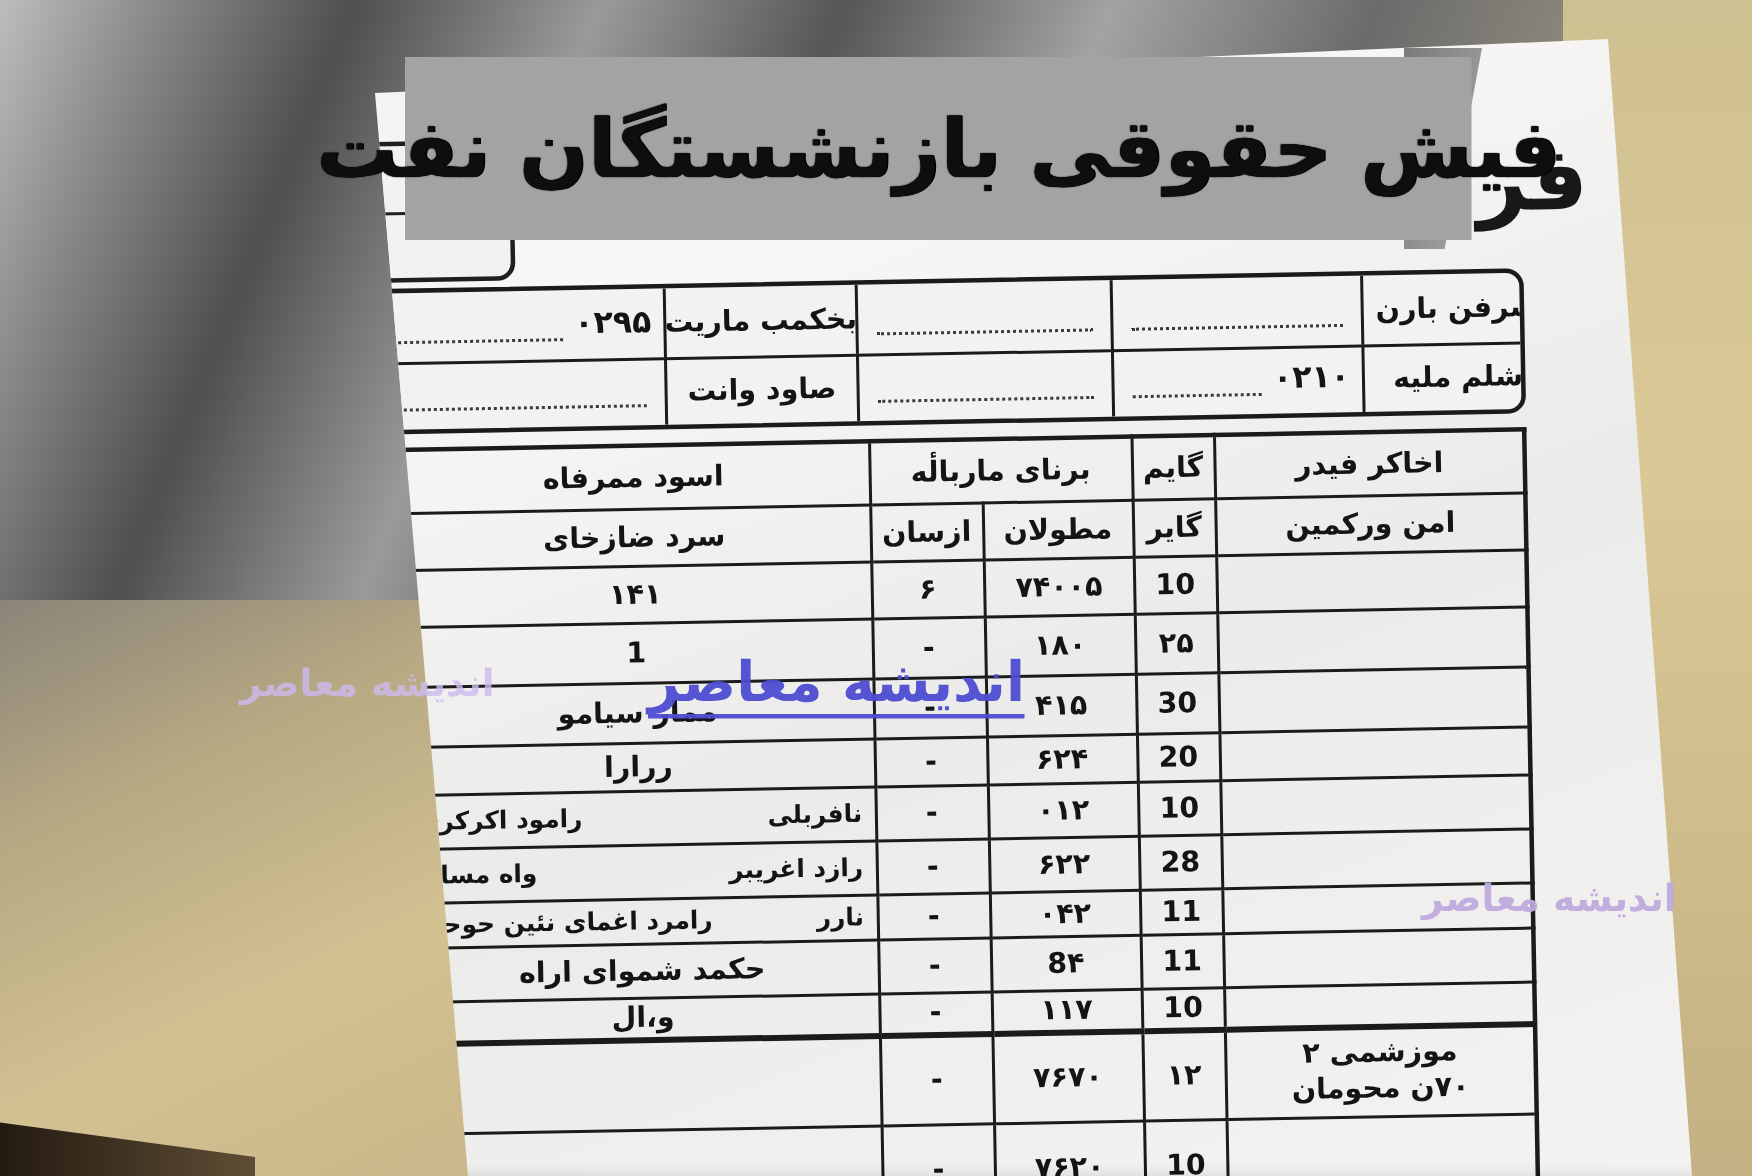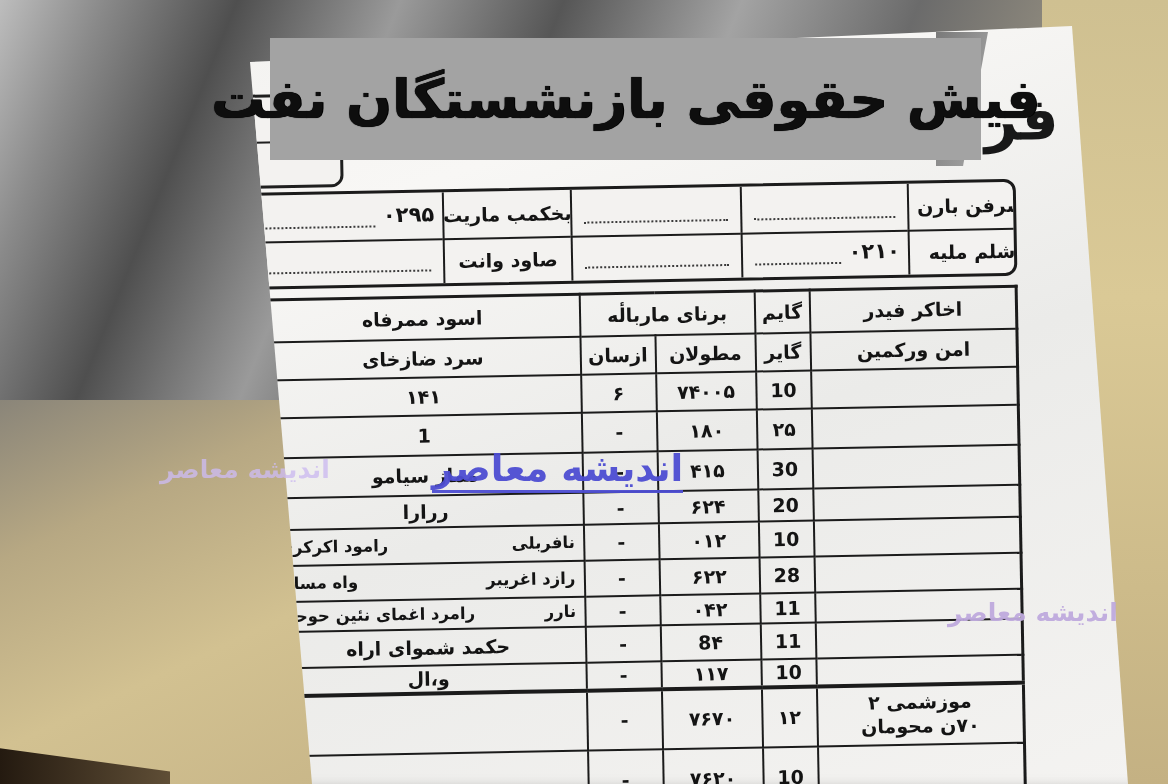--- a/index.html
+++ b/index.html
@@ -63,21 +63,21 @@
   .split { display:flex; direction:rtl; justify-content:space-between; align-items:center; padding:0 8px; font-size:16.5px; font-weight:700; }
   tr.sep td { border-top:4.5px solid #1b1b1b; }
   .note2 { line-height:1.25; }
 
   
   .banner { position:absolute; left:237px; top:38px; width:711px; height:122px; background:#a3a3a3;
     display:flex; align-items:center; justify-content:center; z-index:30;margin-left:33px; }
   .banner span { font-size:54px; font-weight:700; color:#0e0e0e; direction:rtl; white-space:nowrap;
     text-shadow:0 0 1px #000, 1px 0 0 #000; }
 
-  .wm { position:absolute; z-index:20; direction:rtl; white-space:nowrap; font-weight:700;margin-top:14px; }
+  .wm { position:absolute; z-index:20; direction:rtl; white-space:nowrap; font-weight:700; }
   .wm-center { left:432px; top:433px; font-size:37px; color:#4d4dd2; border-bottom:3px solid #4d4dd2; opacity:.95; }
   .wm-left   { left:160px; top:441px; font-size:25px; color:#cdbbf0; opacity:.8; filter:blur(.4px); }
   .wm-right  { left:948px; top:584px; font-size:25px; color:#bfaade; opacity:.95; }
 </style>
 </head>
 <body>
 
 <div class="bg"></div>
 <div class="bg-tan-right"></div>
 <div class="bg-tan-bl"></div>

